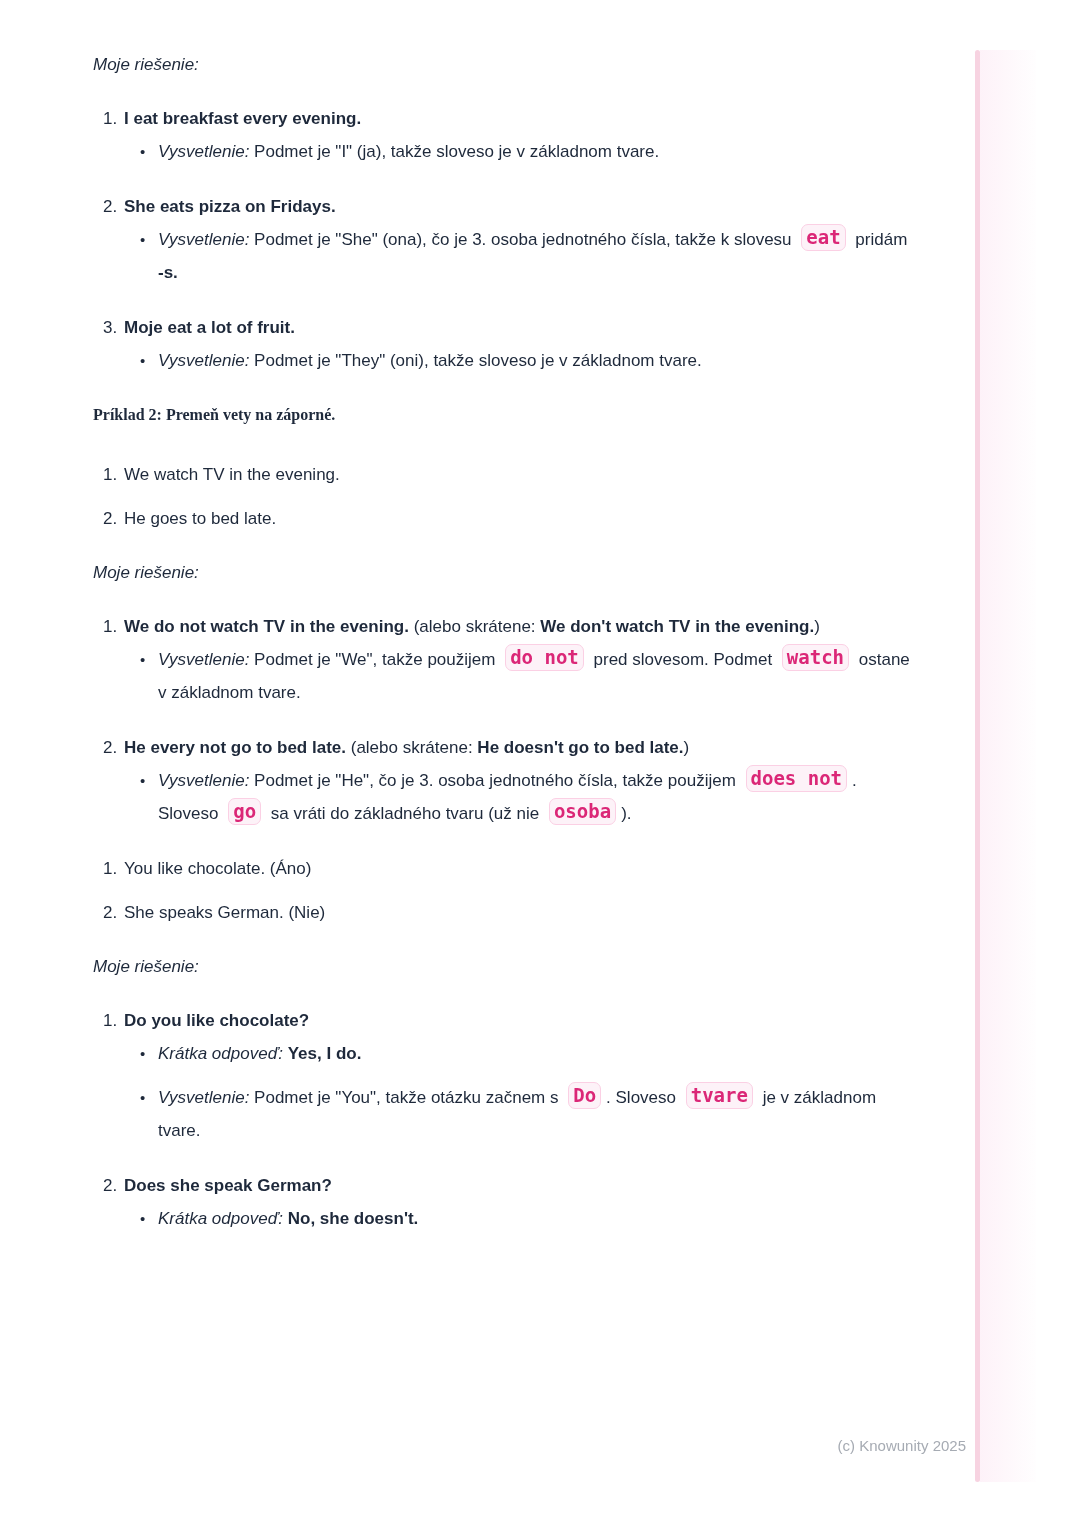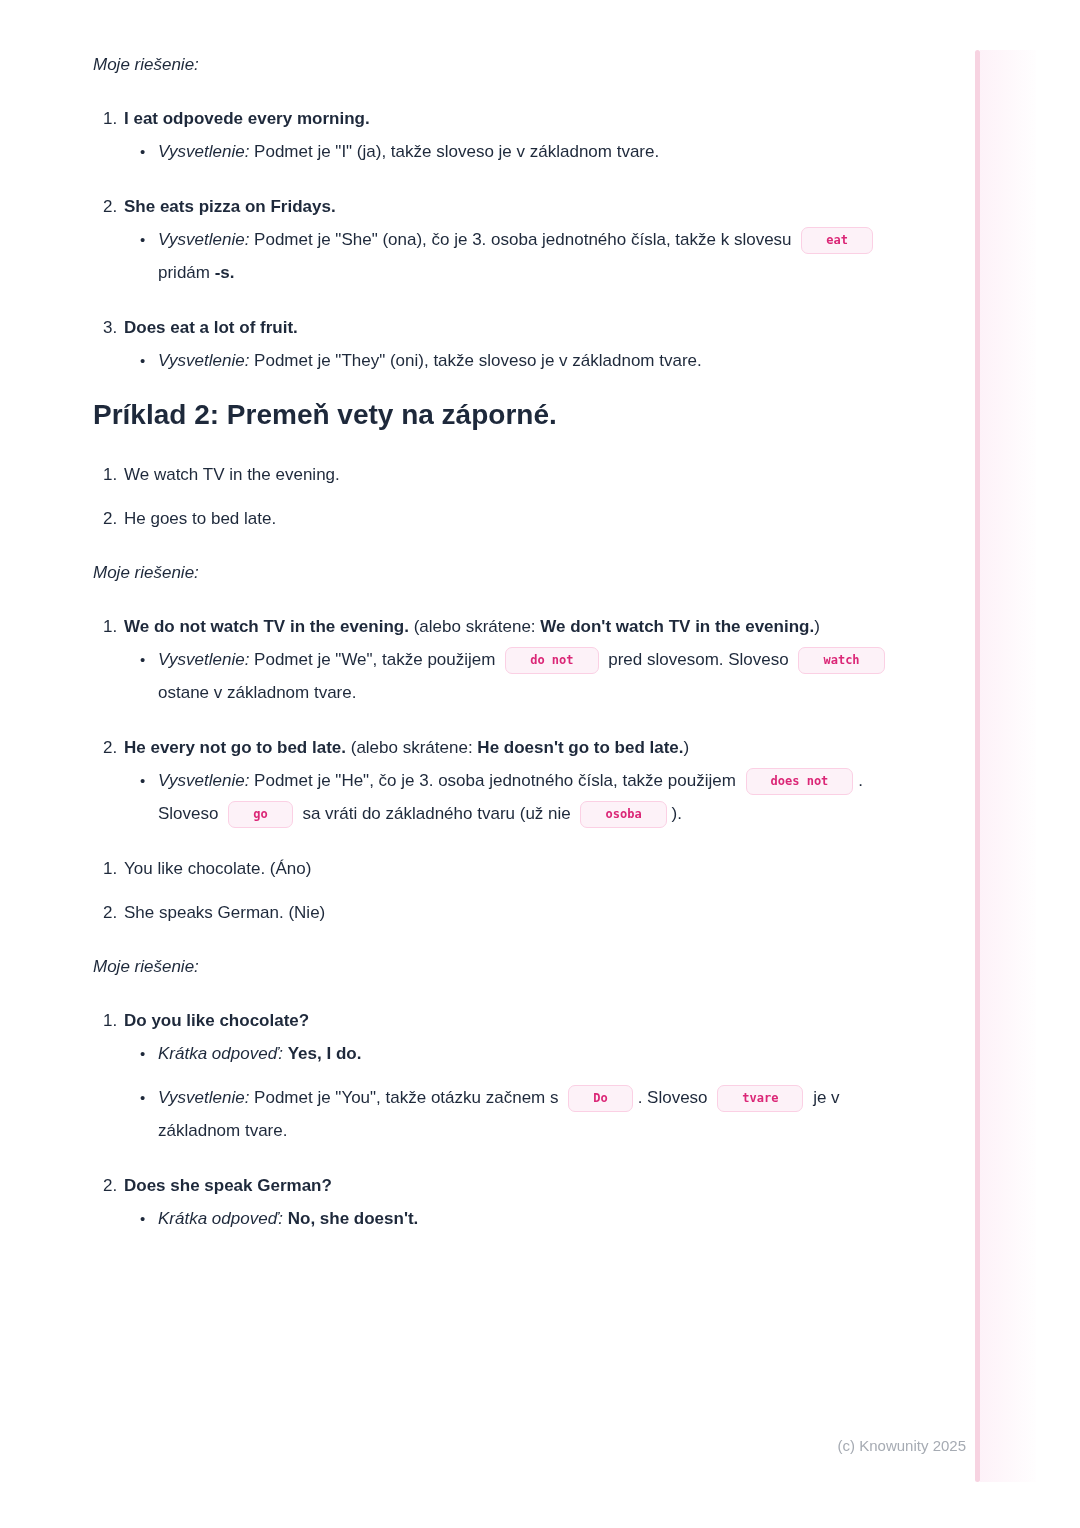--- a/index.html
+++ b/index.html
@@ -15,45 +15,45 @@
   .doc {
     position:absolute;
     left:93px; top:48px;
     width:822px;
     font-size:17px;
     line-height:33px;
   }
   .block { position:relative; }
   .b { font-weight:700; }
   .i { font-style:italic; }
-  .heading { font-weight:700; font-size:28px; line-height:33px; }
+  .heading { font-weight:700; font-size:16px; line-height:33px;font-family:Liberation Serif, serif; }
   .num { padding-left:31px; }
   .num > .marker { position:absolute; left:10px; top:0; }
   .bullet { padding-left:65px; }
   .bullet > .marker { position:absolute; left:47px; top:0; font-size:15px; }
   
   .para + .num   { margin-top:21px; }
   .bullet + .num { margin-top:22px; }
   .num + .num    { margin-top:11px; }
   .heading + .num{ margin-top:27px; }
   .num + .para   { margin-top:21px; }
   .bullet + .heading { margin-top:21px; }
   .num + .bullet     { margin-top:0; }
   .bullet + .bullet  { margin-top:11px; }
   .chip {
     display:inline-block;
     font-family:"DejaVu Sans Mono", monospace;
-    font-size:12px;
+    font-size:19px;
     font-weight:600;
     line-height:20px;
     color:var(--chip-text,#db2777);
     background:var(--chip-bg,#fdf2f8);
     border:1px solid var(--chip-border,#fbd0e4);
     border-radius:7px;
-    padding:2px 24px 3px;
+    padding:2px 4px 3px;
     margin:0 5px;
     vertical-align:baseline;
     position:relative; top:-1px;
   }
   .side-panel {
     position:absolute; left:980px; top:50px;
     width:62px; height:1432px;
     background:linear-gradient(to right, rgba(252,231,243,0.55), rgba(252,231,243,0));
   }
   .side-line {
@@ -70,32 +70,32 @@
   }
 </style>
 </head>
 <body>
 
 <div class="page" style="--text: #1e293b; --chip-text: #db2777; --chip-bg: #fdf2f8; --chip-border: #fbd0e4; --side-line: #f7d3e1; --footer-text: #a6abb3;">
   <div class="side-panel"></div>
   <div class="side-line"></div>
   <main class="doc">
       <div class="block para"><span class="i">Moje riešenie:</span></div>
-      <div class="block num"><span class="marker">1.</span><span class="b ">I eat odpovede every morning.</span></div>
+      <div class="block num"><span class="marker">1.</span><span class="b ">I eat breakfast every evening.</span></div>
       <div class="block bullet"><span class="marker">•</span><span class="i">Vysvetlenie:</span><span class=""> Podmet je "I" (ja), takže sloveso je v základnom tvare.</span></div>
       <div class="block num"><span class="marker">2.</span><span class="b ">She eats pizza on Fridays.</span></div>
       <div class="block bullet"><span class="marker">•</span><span class="i">Vysvetlenie:</span><span class=""> Podmet je "She" (ona), čo je 3. osoba jednotného čísla, takže k slovesu </span><span class="chip">eat</span><span class=""> pridám </span><span class="b ">-s.</span></div>
-      <div class="block num"><span class="marker">3.</span><span class="b ">Does eat a lot of fruit.</span></div>
+      <div class="block num"><span class="marker">3.</span><span class="b ">Moje eat a lot of fruit.</span></div>
       <div class="block bullet"><span class="marker">•</span><span class="i">Vysvetlenie:</span><span class=""> Podmet je "They" (oni), takže sloveso je v základnom tvare.</span></div>
       <div class="block heading"><span class="">Príklad 2: Premeň vety na záporné.</span></div>
       <div class="block num"><span class="marker">1.</span><span class="">We watch TV in the evening.</span></div>
       <div class="block num"><span class="marker">2.</span><span class="">He goes to bed late.</span></div>
       <div class="block para"><span class="i">Moje riešenie:</span></div>
       <div class="block num"><span class="marker">1.</span><span class="b ">We do not watch TV in the evening.</span><span class=""> (alebo skrátene: </span><span class="b ">We don't watch TV in the evening.</span><span class="">)</span></div>
-      <div class="block bullet"><span class="marker">•</span><span class="i">Vysvetlenie:</span><span class=""> Podmet je "We", takže použijem </span><span class="chip">do not</span><span class=""> pred slovesom. Sloveso </span><span class="chip">watch</span><span class=""> ostane v základnom tvare.</span></div>
+      <div class="block bullet"><span class="marker">•</span><span class="i">Vysvetlenie:</span><span class=""> Podmet je "We", takže použijem </span><span class="chip">do not</span><span class=""> pred slovesom. Podmet </span><span class="chip">watch</span><span class=""> ostane v základnom tvare.</span></div>
       <div class="block num"><span class="marker">2.</span><span class="b ">He every not go to bed late.</span><span class=""> (alebo skrátene: </span><span class="b ">He doesn't go to bed late.</span><span class="">)</span></div>
       <div class="block bullet"><span class="marker">•</span><span class="i">Vysvetlenie:</span><span class=""> Podmet je "He", čo je 3. osoba jednotného čísla, takže použijem </span><span class="chip">does not</span><span class="">. Sloveso </span><span class="chip">go</span><span class=""> sa vráti do základného tvaru (už nie </span><span class="chip">osoba</span><span class="">).</span></div>
       <div class="block num"><span class="marker">1.</span><span class="">You like chocolate. (Áno)</span></div>
       <div class="block num"><span class="marker">2.</span><span class="">She speaks German. (Nie)</span></div>
       <div class="block para"><span class="i">Moje riešenie:</span></div>
       <div class="block num"><span class="marker">1.</span><span class="b ">Do you like chocolate?</span></div>
       <div class="block bullet"><span class="marker">•</span><span class="i">Krátka odpoveď:</span><span class=""> </span><span class="b ">Yes, I do.</span></div>
       <div class="block bullet"><span class="marker">•</span><span class="i">Vysvetlenie:</span><span class=""> Podmet je "You", takže otázku začnem s </span><span class="chip">Do</span><span class="">. Sloveso </span><span class="chip">tvare</span><span class=""> je v základnom tvare.</span></div>
       <div class="block num"><span class="marker">2.</span><span class="b ">Does she speak German?</span></div>
       <div class="block bullet"><span class="marker">•</span><span class="i">Krátka odpoveď:</span><span class=""> </span><span class="b ">No, she doesn't.</span></div>

